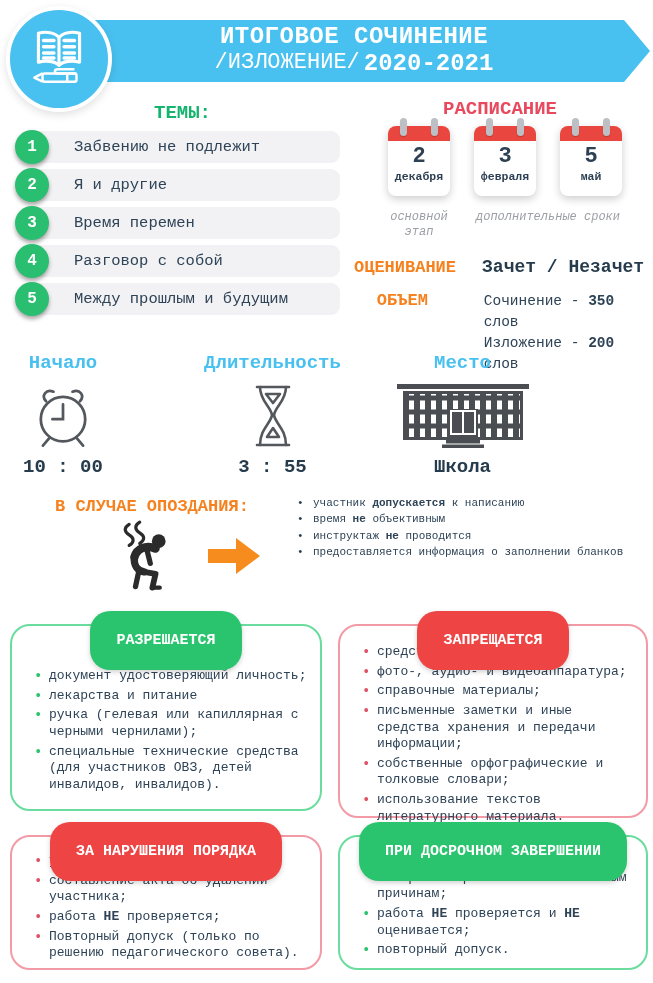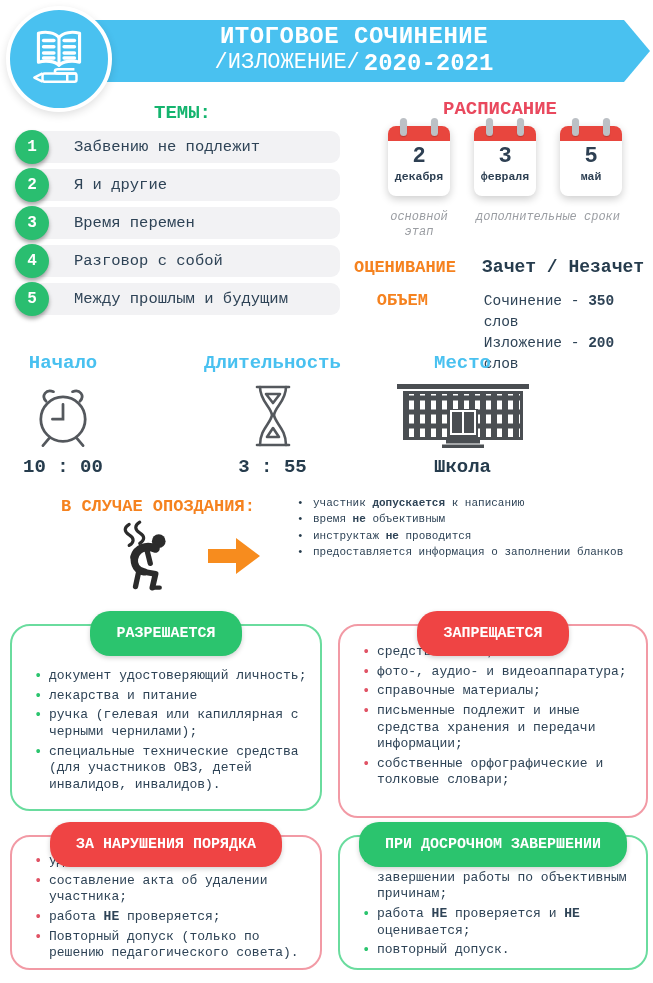--- a/index.html
+++ b/index.html
@@ -58,38 +58,38 @@
   .volume-line{font-size:14.5px;color:#2E4356;line-height:1.45;}
 
   
   .info-col{position:absolute;top:352px;text-align:center;}
   .col-start{left:2px;width:122px;} .col-duration{left:190px;width:165px;} .col-place{left:380px;width:165px;}
   .info-heading{color:#49C1F0;font-weight:800;font-size:19px;}
   .info-icon{height:72px;display:flex;align-items:center;justify-content:center;margin-top:6px;}
   .info-value{color:#263C4D;font-weight:800;font-size:19px;margin-top:4px;}
 
   
-  .late-heading{position:absolute;left:61px;top:497px;color:#F5821F;font-weight:800;font-size:17px;}
+  .late-heading{position:absolute;left:55px;top:497px;color:#F5821F;font-weight:800;font-size:17px;}
   .late-runner{position:absolute;left:108px;top:518px;}
   .late-arrow{position:absolute;left:208px;top:536px;}
   .late-list{position:absolute;left:296px;top:496px;width:356px;margin:0;padding:0;list-style:none;}
   .late-li{position:relative;padding-left:17px;font-size:11px;line-height:1.4;color:#2E4356;margin-bottom:1px;}
   .late-li::before{content:"\2022";position:absolute;left:1px;color:#263C4D;}
 
   
   .infobox{position:absolute;text-align:center;}
   .box-allowed{left:10px;top:611px;width:312px;height:200px;}
   .box-forbidden{left:338px;top:611px;width:310px;height:207px;}
   .box-violations{left:10px;top:822px;width:312px;height:148px;}
   .box-early{left:338px;top:822px;width:310px;height:148px;}
   .infobox-body{position:absolute;left:0;right:0;top:13px;bottom:0;background:#fff;
                 border:2px solid;border-radius:20px;box-sizing:border-box;text-align:left;}
   .infobox.green .infobox-body{border-color:#6ADC9E;}
   .infobox.red .infobox-body{border-color:#F29AA5;}
-  .infobox-pill{position:relative;z-index:1;display:inline-block;padding:14px 26px;border-radius:20px;
+  .infobox-pill{position:relative;z-index:1;display:inline-block;padding:21px 26px;border-radius:20px;
                 color:#fff;font-weight:800;font-size:15px;box-shadow:0 2px 5px rgba(0,0,0,.18);}
   .infobox.green .infobox-pill{background:#2BC46E;}
   .infobox.red .infobox-pill{background:#ef4444;text-align:right;}
   .infobox-list{margin:0;padding:18px 12px 8px 22px;list-style:none;}
   .box-allowed .infobox-list{padding-top:42px;}
   .box-violations .infobox-list,.box-early .infobox-list{padding-top:16px;}
   .box-li{position:relative;padding-left:15px;font-size:13px;line-height:1.28;color:#2E4356;margin-bottom:3px;}
   .box-li::before{content:"\2022";position:absolute;left:0;font-size:14px;}
   .infobox.green .box-li::before{color:#2BC46E;}
   .infobox.red .box-li::before{color:#E05365;}
@@ -287,22 +287,23 @@
         </ul>
     </div>
     <span class="infobox-pill">РАЗРЕШАЕТСЯ</span>
   </div>
   <div class="infobox box-forbidden red">
     <div class="infobox-body">
       <ul class="infobox-list">
           <li class="box-li"><span>средства связи;</span></li>
           <li class="box-li"><span>фото-, аудио- и видеоаппаратура;</span></li>
           <li class="box-li"><span>справочные материалы;</span></li>
-          <li class="box-li"><span>письменные подлежит и иные средства хранения и передачи информации;</span></li>
+          <li class="box-li"><span>письменные заметки и иные средства хранения и передачи информации;</span></li>
           <li class="box-li"><span>собственные орфографические и толковые словари;</span></li>
+          <li class="box-li"><span>использование текстов литературного материала.</span></li>
         </ul>
     </div>
     <span class="infobox-pill">ЗАПРЕЩАЕТСЯ</span>
   </div>
   <div class="infobox box-violations red">
     <div class="infobox-body">
       <ul class="infobox-list">
           <li class="box-li"><span>удаление участника;</span></li>
           <li class="box-li"><span>составление акта об удалении участника;</span></li>
           <li class="box-li"><span>работа </span><b>НЕ</b><span> проверяется;</span></li>

